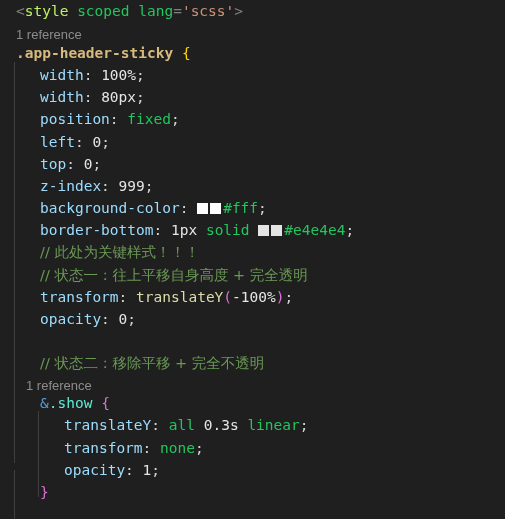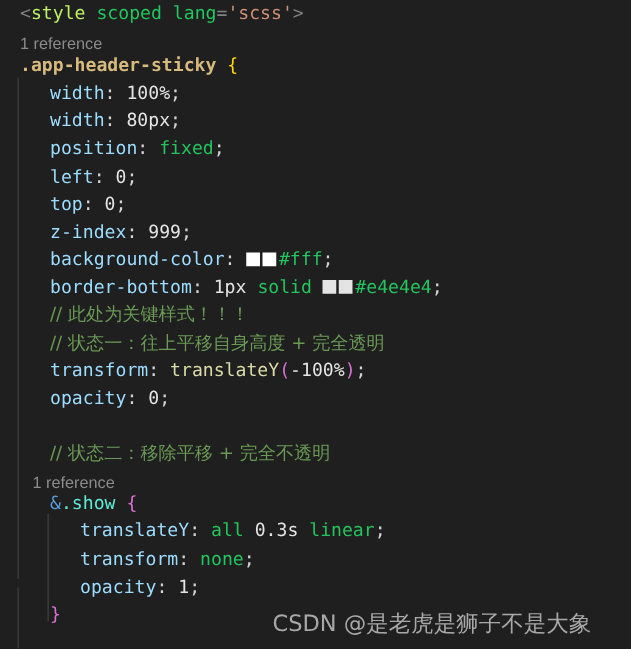--- a/index.html
+++ b/index.html
@@ -145,15 +145,14 @@
   <div class="line ind1" style="top:392px;"><span class="t-amp">&amp;</span><span class="t-pink">.show</span><span> </span><span class="t-brace2">{</span></div>
 
   <div class="line ind2" style="top:414px;"><span class="t-prop">translateY</span><span class="t-plain">: </span><span class="t-value">all</span><span> </span><span class="t-number">0.3s</span><span> </span><span class="t-attr">linear</span><span class="t-plain">;</span></div>
 
   <div class="line ind2" style="top:437px;"><span class="t-prop">transform</span><span class="t-plain">: </span><span class="t-value">none</span><span class="t-plain">;</span></div>
 
   <div class="line ind2" style="top:459px;"><span class="t-prop">opacity</span><span class="t-plain">: </span><span class="t-number">1</span><span class="t-plain">;</span></div>
 
   <div class="line ind1" style="top:481px;"><span class="t-brace2">}</span></div>
 
-  <div class="watermark">CSDN @是老虎是狮子不是大象</div>
 
 </div>
 
 </body></html>

